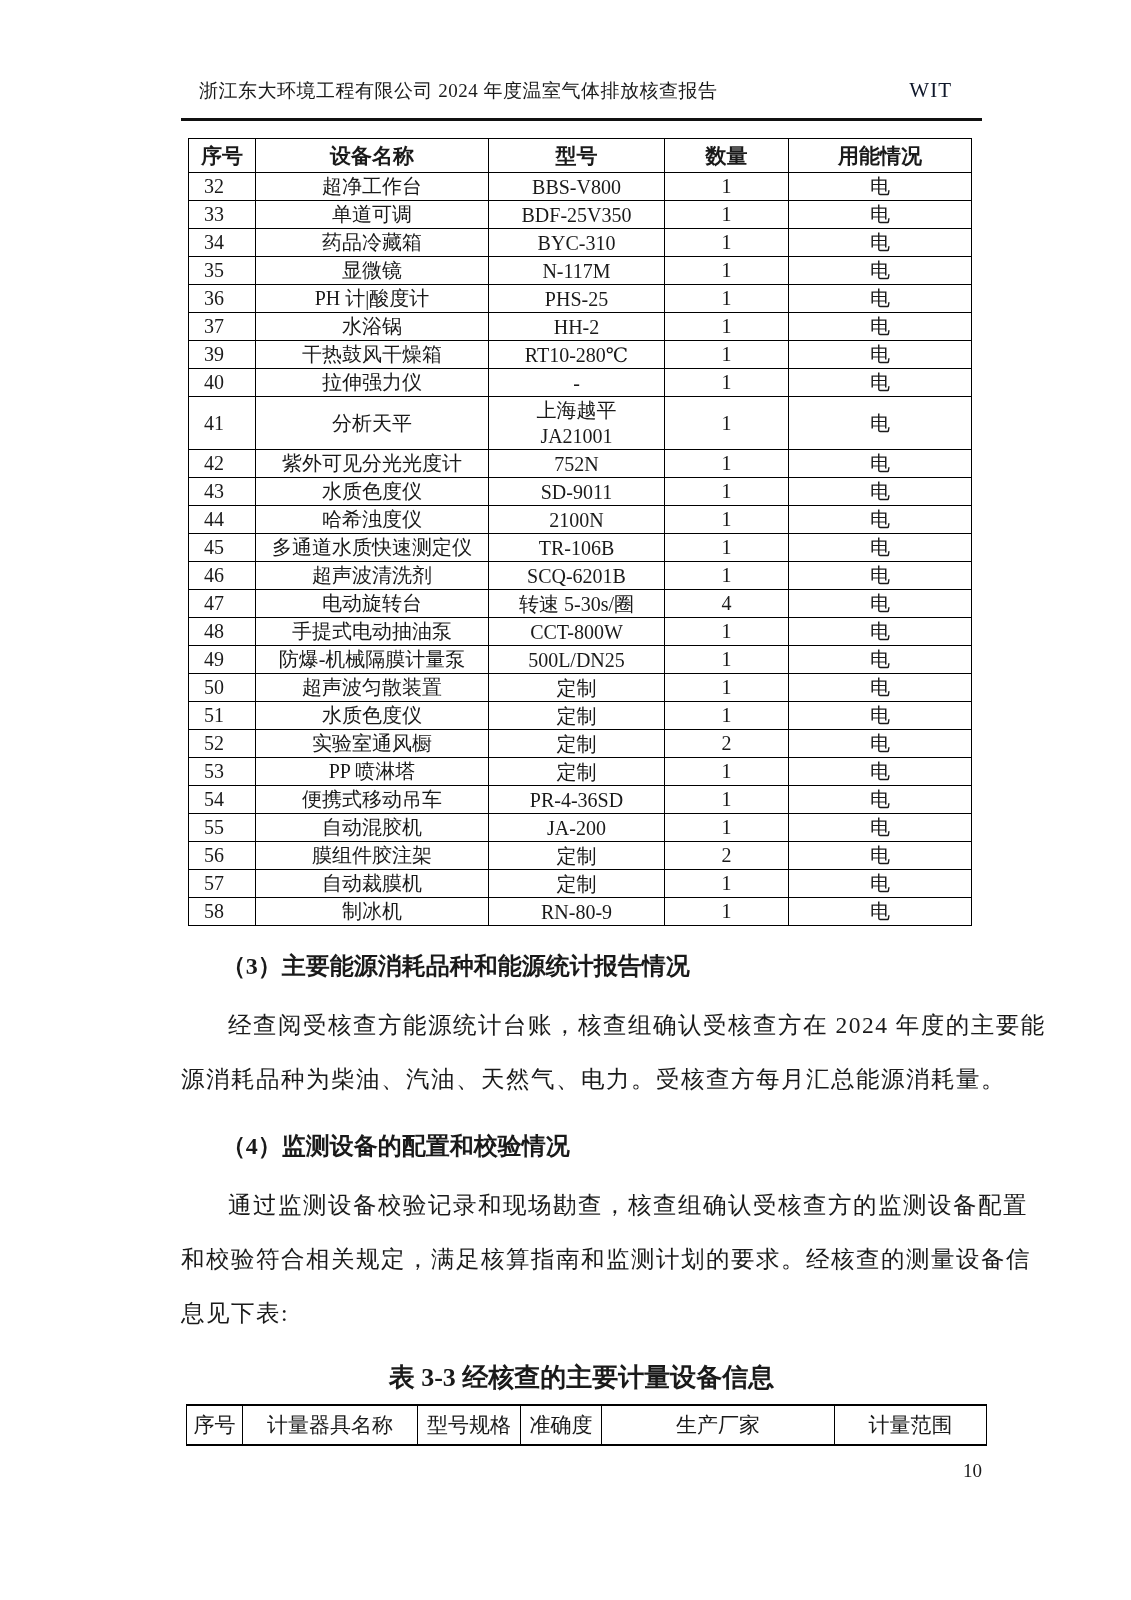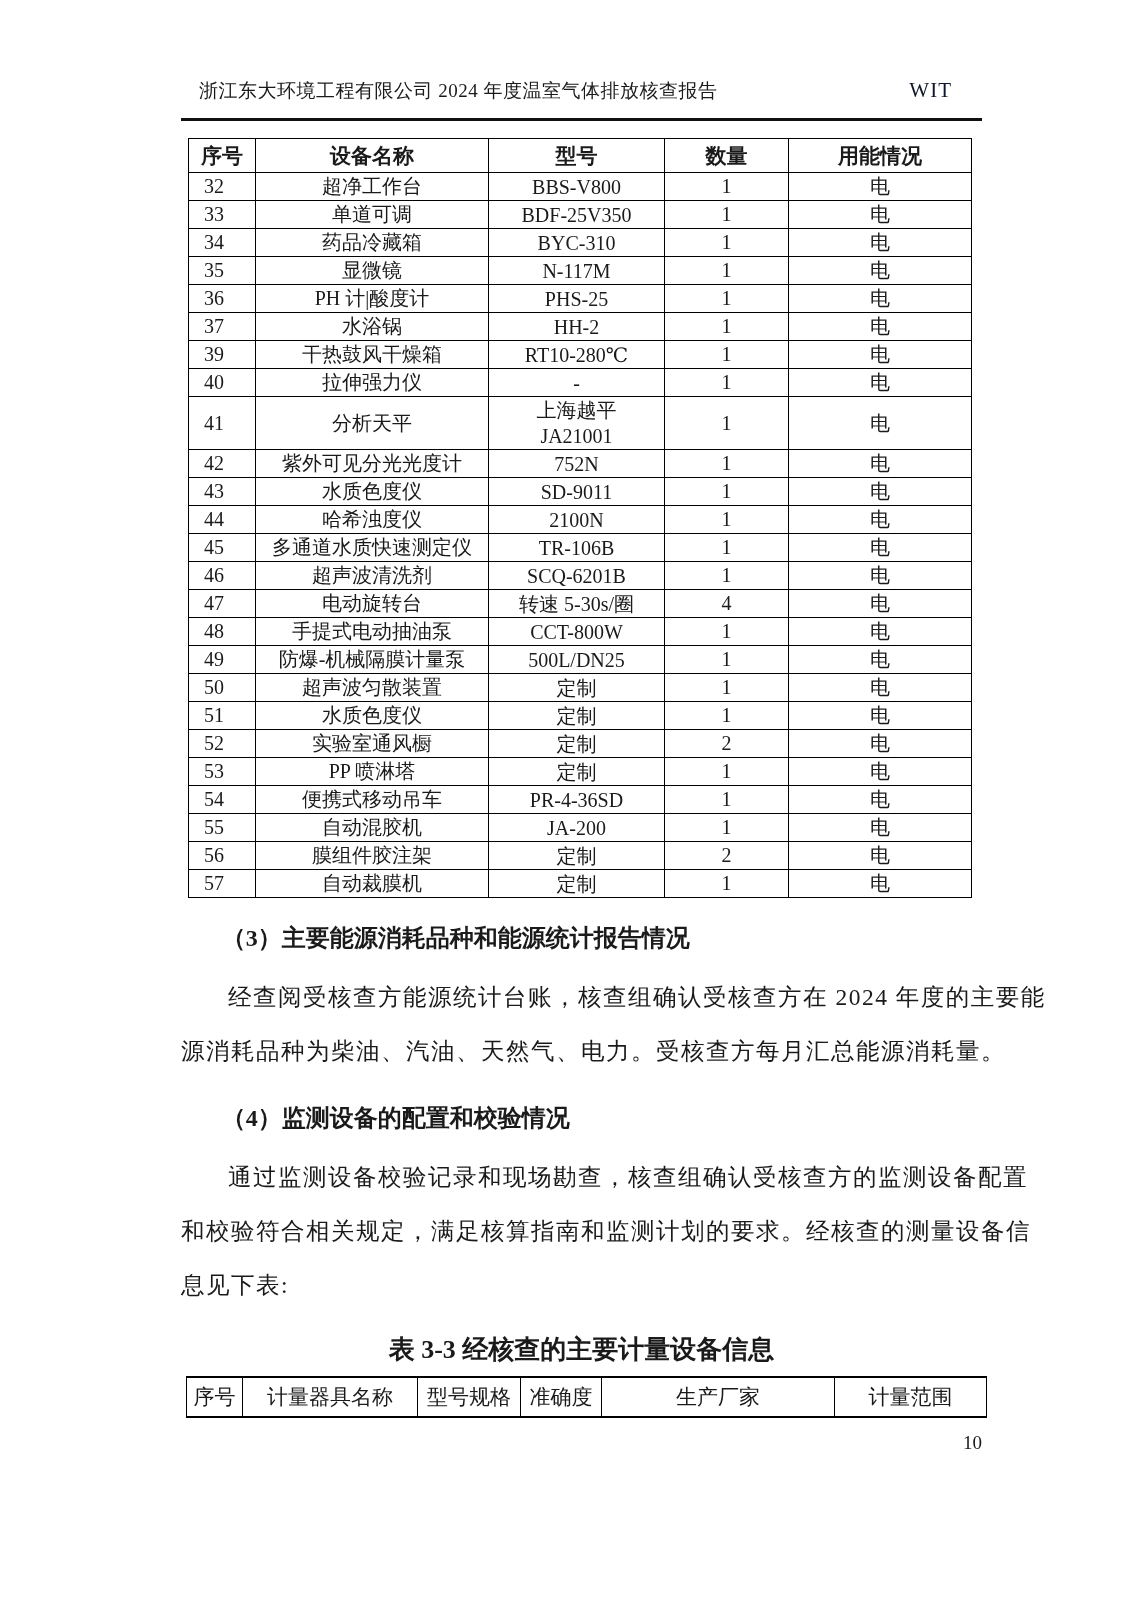--- a/index.html
+++ b/index.html
@@ -289,20 +289,27 @@
           <td class="col-0">56</td>
           <td class="col-1">膜组件胶注架</td>
           <td class="col-2">定制</td>
           <td class="col-3">2</td>
           <td class="col-4">电</td>
         </tr>
         <tr>
           <td class="col-0">57</td>
           <td class="col-1">自动裁膜机</td>
           <td class="col-2">定制</td>
+          <td class="col-3">1</td>
+          <td class="col-4">电</td>
+        </tr>
+        <tr>
+          <td class="col-0">58</td>
+          <td class="col-1">制冰机</td>
+          <td class="col-2">RN-80-9</td>
           <td class="col-3">1</td>
           <td class="col-4">电</td>
         </tr>
       </tbody>
   </table>
 
   <div class="sec-heading">（3）主要能源消耗品种和能源统计报告情况</div>
   <div class="para">
     <div class="para-line first">经查阅受核查方能源统计台账，核查组确认受核查方在 2024 年度的主要能</div>
     <div class="para-line">源消耗品种为柴油、汽油、天然气、电力。受核查方每月汇总能源消耗量。</div>

